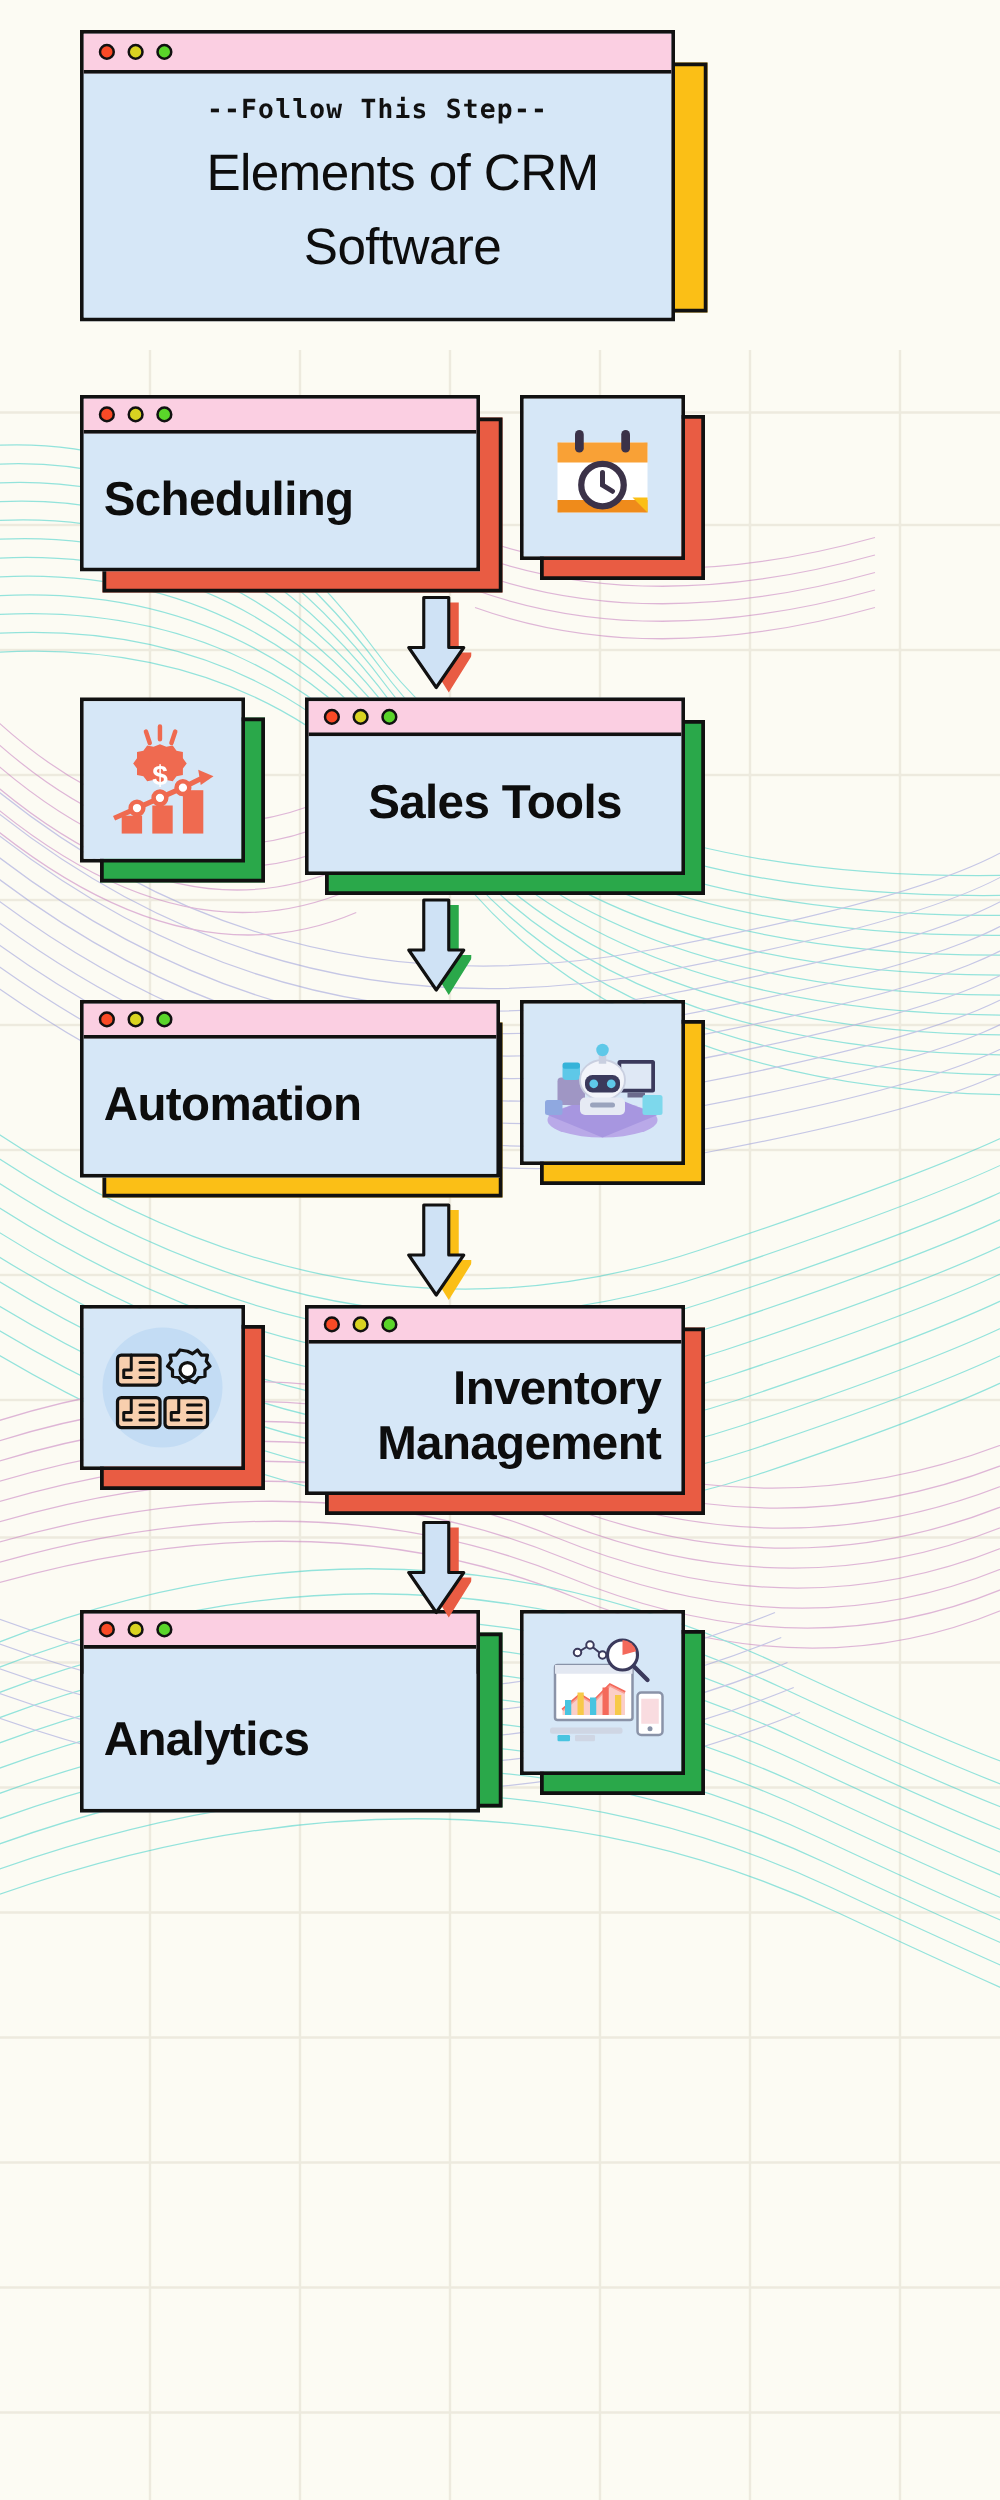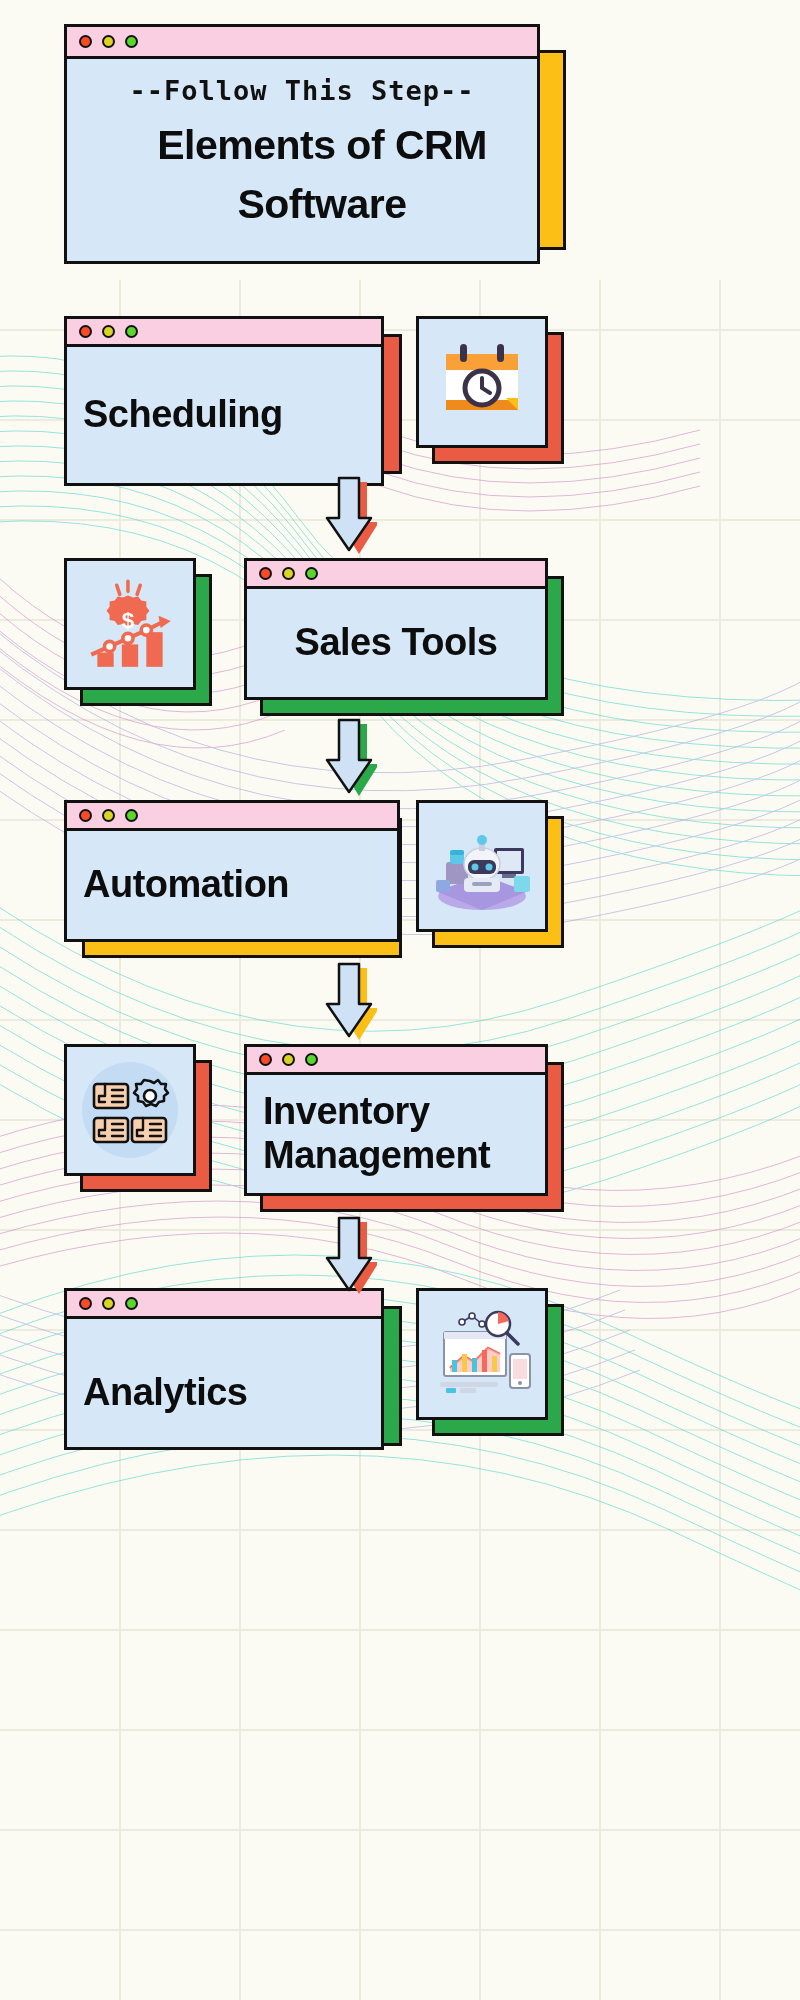--- a/index.html
+++ b/index.html
@@ -51,28 +51,28 @@
   #header-win .win-bar { height:32px; }
   #header-body {
     flex-direction:column;
     justify-content:center;
     padding:16px 18px 26px;
     text-align:center;
   }
   #header-kicker {
     font-family:"DejaVu Sans Mono", monospace;
     font-weight:bold;
-    font-size:27px;
+    font-size:21px;
     letter-spacing:1px;
     color:#111;
     margin-bottom:10px;
   }
   #header-title {
     font-size:41px;
-    font-weight:bold;
+    font-weight:normal;
     line-height:1.45;
     color:#0d0d0d;
     letter-spacing:-0.5px;
     margin-left:40px;
   }
   #header-shadow {
     left:26px; top:26px;
     width:476px; height:200px;
     background:#fbbf16;
   }
@@ -227,21 +227,21 @@
 </div>
 
 <div class="win-wrap" style="left:64px; top:316px; width:320px;">
   <div class="shadow" style="left:18px; top:18px; width:320px; height:140px; background:#e95c43;"></div>
   <div class="win">
     <div class="win-bar">
       <span class="dot r"></span>
       <span class="dot y"></span>
       <span class="dot g"></span>
     </div>
-    <div class="win-body" style="height:136px; padding:13px 16px;">
+    <div class="win-body" style="height:107px; padding:13px 16px;">
       <div class="step-title">Scheduling</div>
     </div>
   </div>
 </div>
 <div class="win-wrap" style="left:416px; top:316px; width:132px;">
   <div class="shadow" style="left:16px; top:16px; width:132px; height:132px; background:#e95c43;"></div>
   <div class="win icon-win" style="height:132px;">
     <div class="win-body icon-body" style="height:100%;">
       <svg width="100" height="100" viewBox="0 0 100 100">
         <rect x="14" y="22" width="72" height="56" rx="4" fill="#fff" stroke="none"></rect>
@@ -390,21 +390,21 @@
 </div>
 <div class="win-wrap" style="left:244px; top:1044px; width:304px;">
   <div class="shadow" style="left:16px; top:18px; width:304px; height:150px; background:#e95c43;"></div>
   <div class="win">
     <div class="win-bar">
       <span class="dot r"></span>
       <span class="dot y"></span>
       <span class="dot g"></span>
     </div>
     <div class="win-body" style="height:118px; padding:0 16px; justify-content:flex-end;">
-        <div class="step-title" style="">
+        <div class="step-title" style="text-align:right;">
           <div>Inventory</div>
           <div>Management</div>
         </div>
     </div>
   </div>
 </div>
 
 <div class="arrow-wrap" style="left:325px; top:1216px;">
   <svg width="52" height="80" viewBox="0 0 52 80">
     <path d="M20 2 L36 2 L36 42 L48 42 L28 74 L8 42 L20 42 Z" fill="#e95c43" transform="translate(6,4)"></path>

